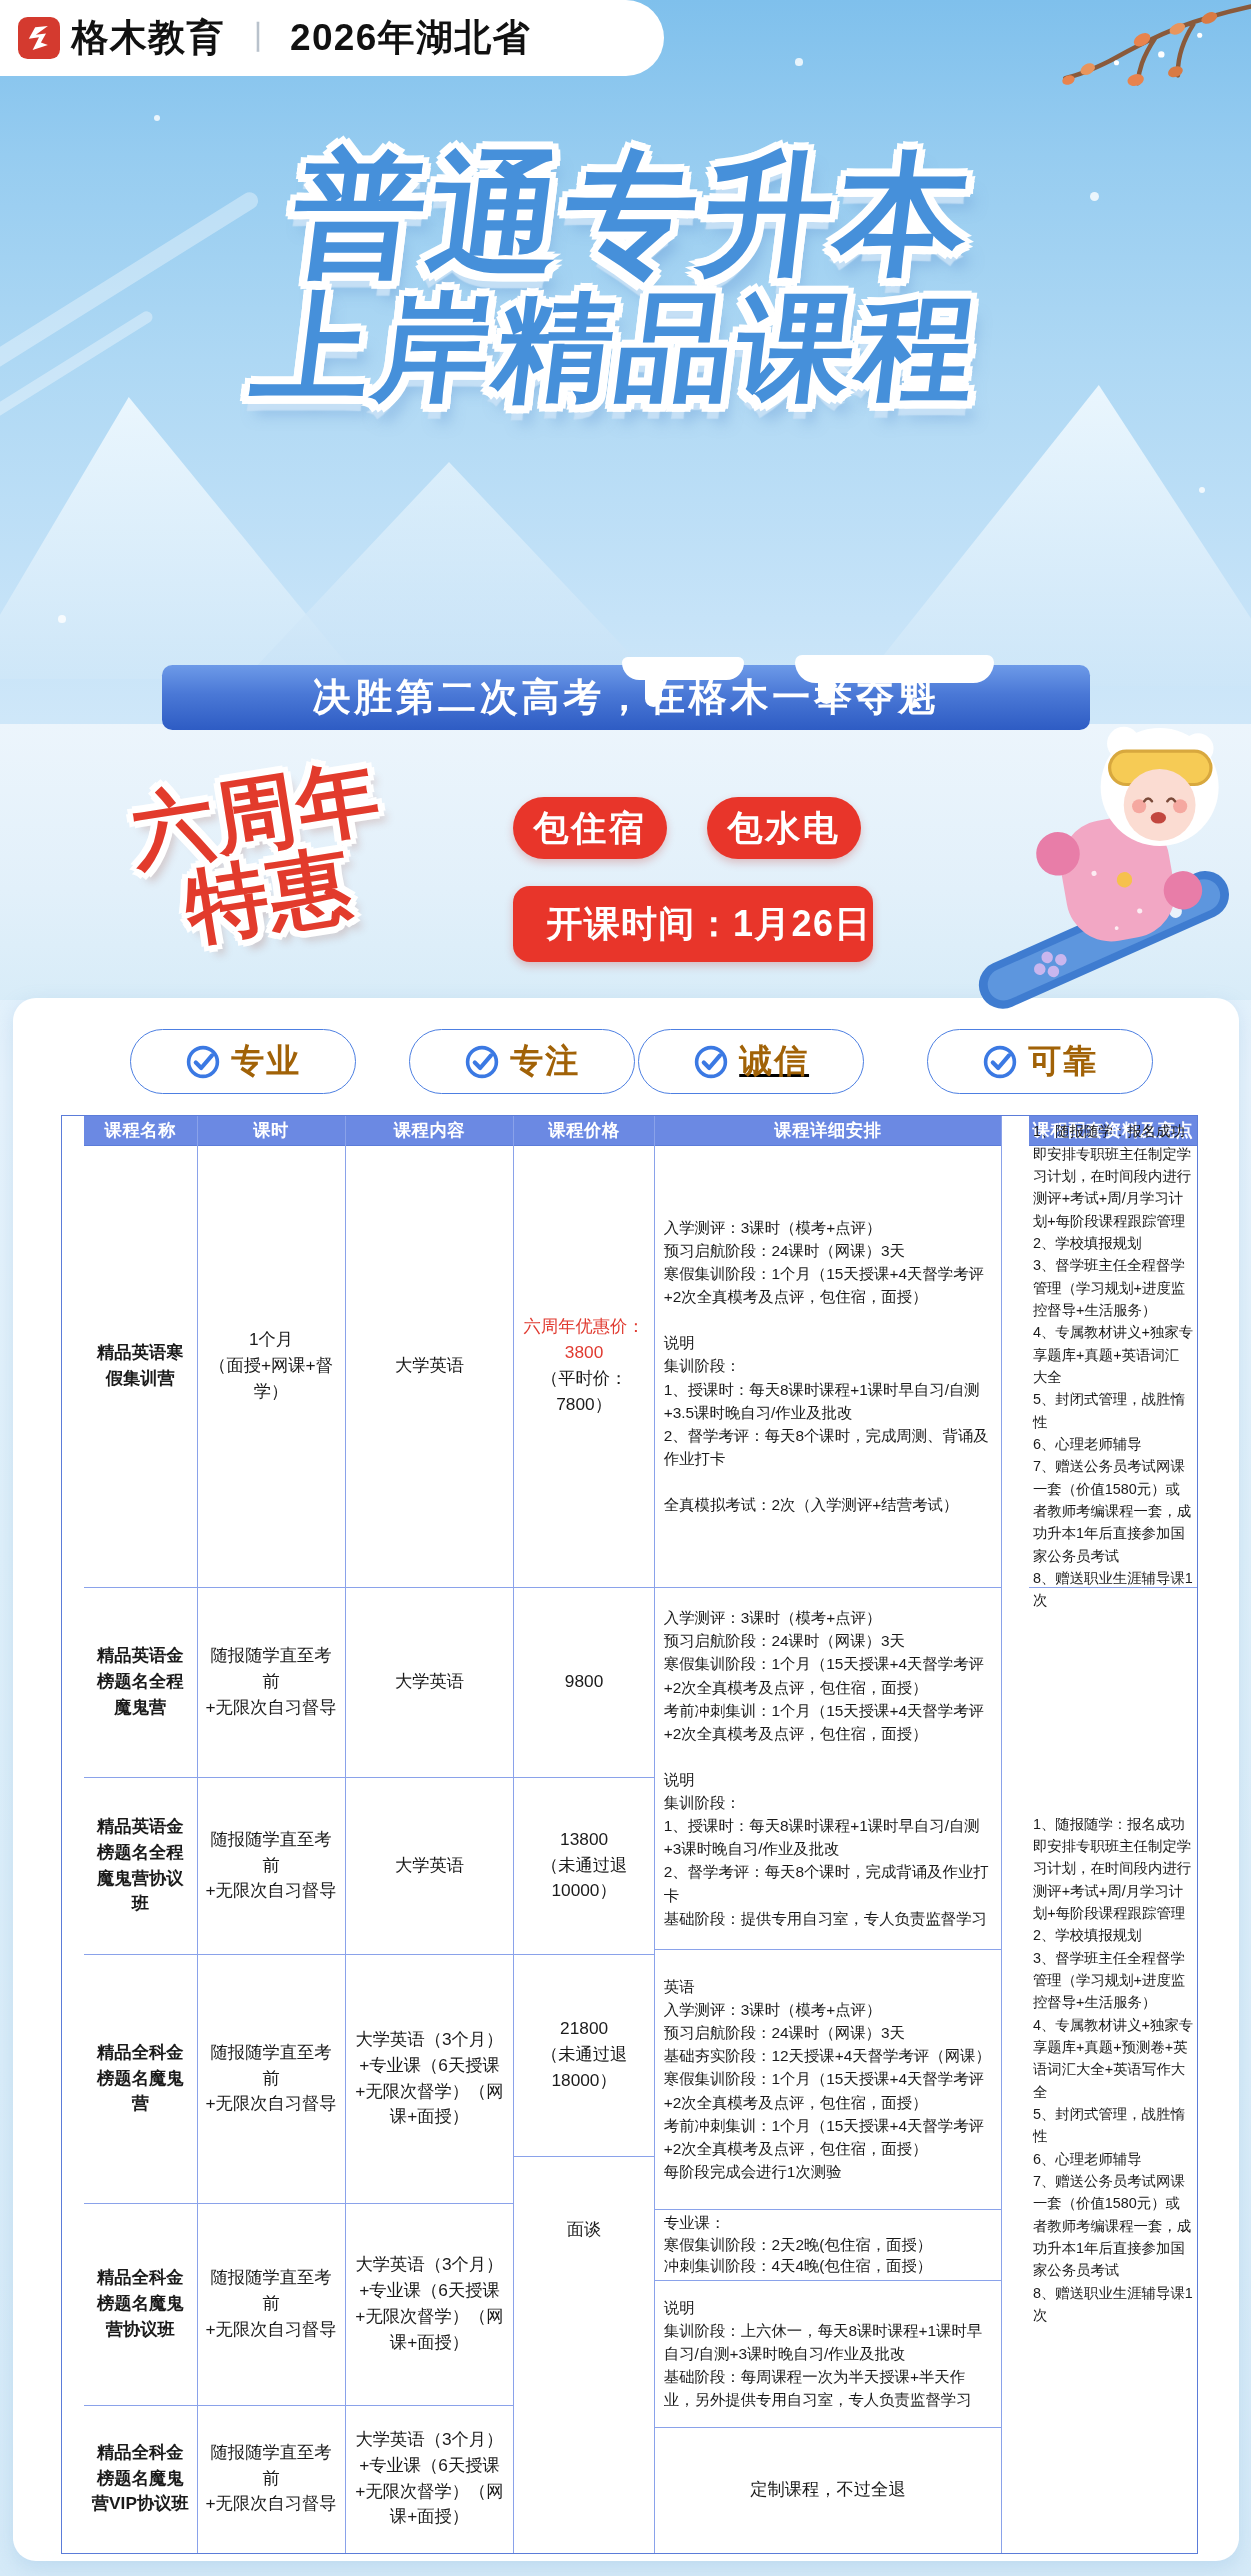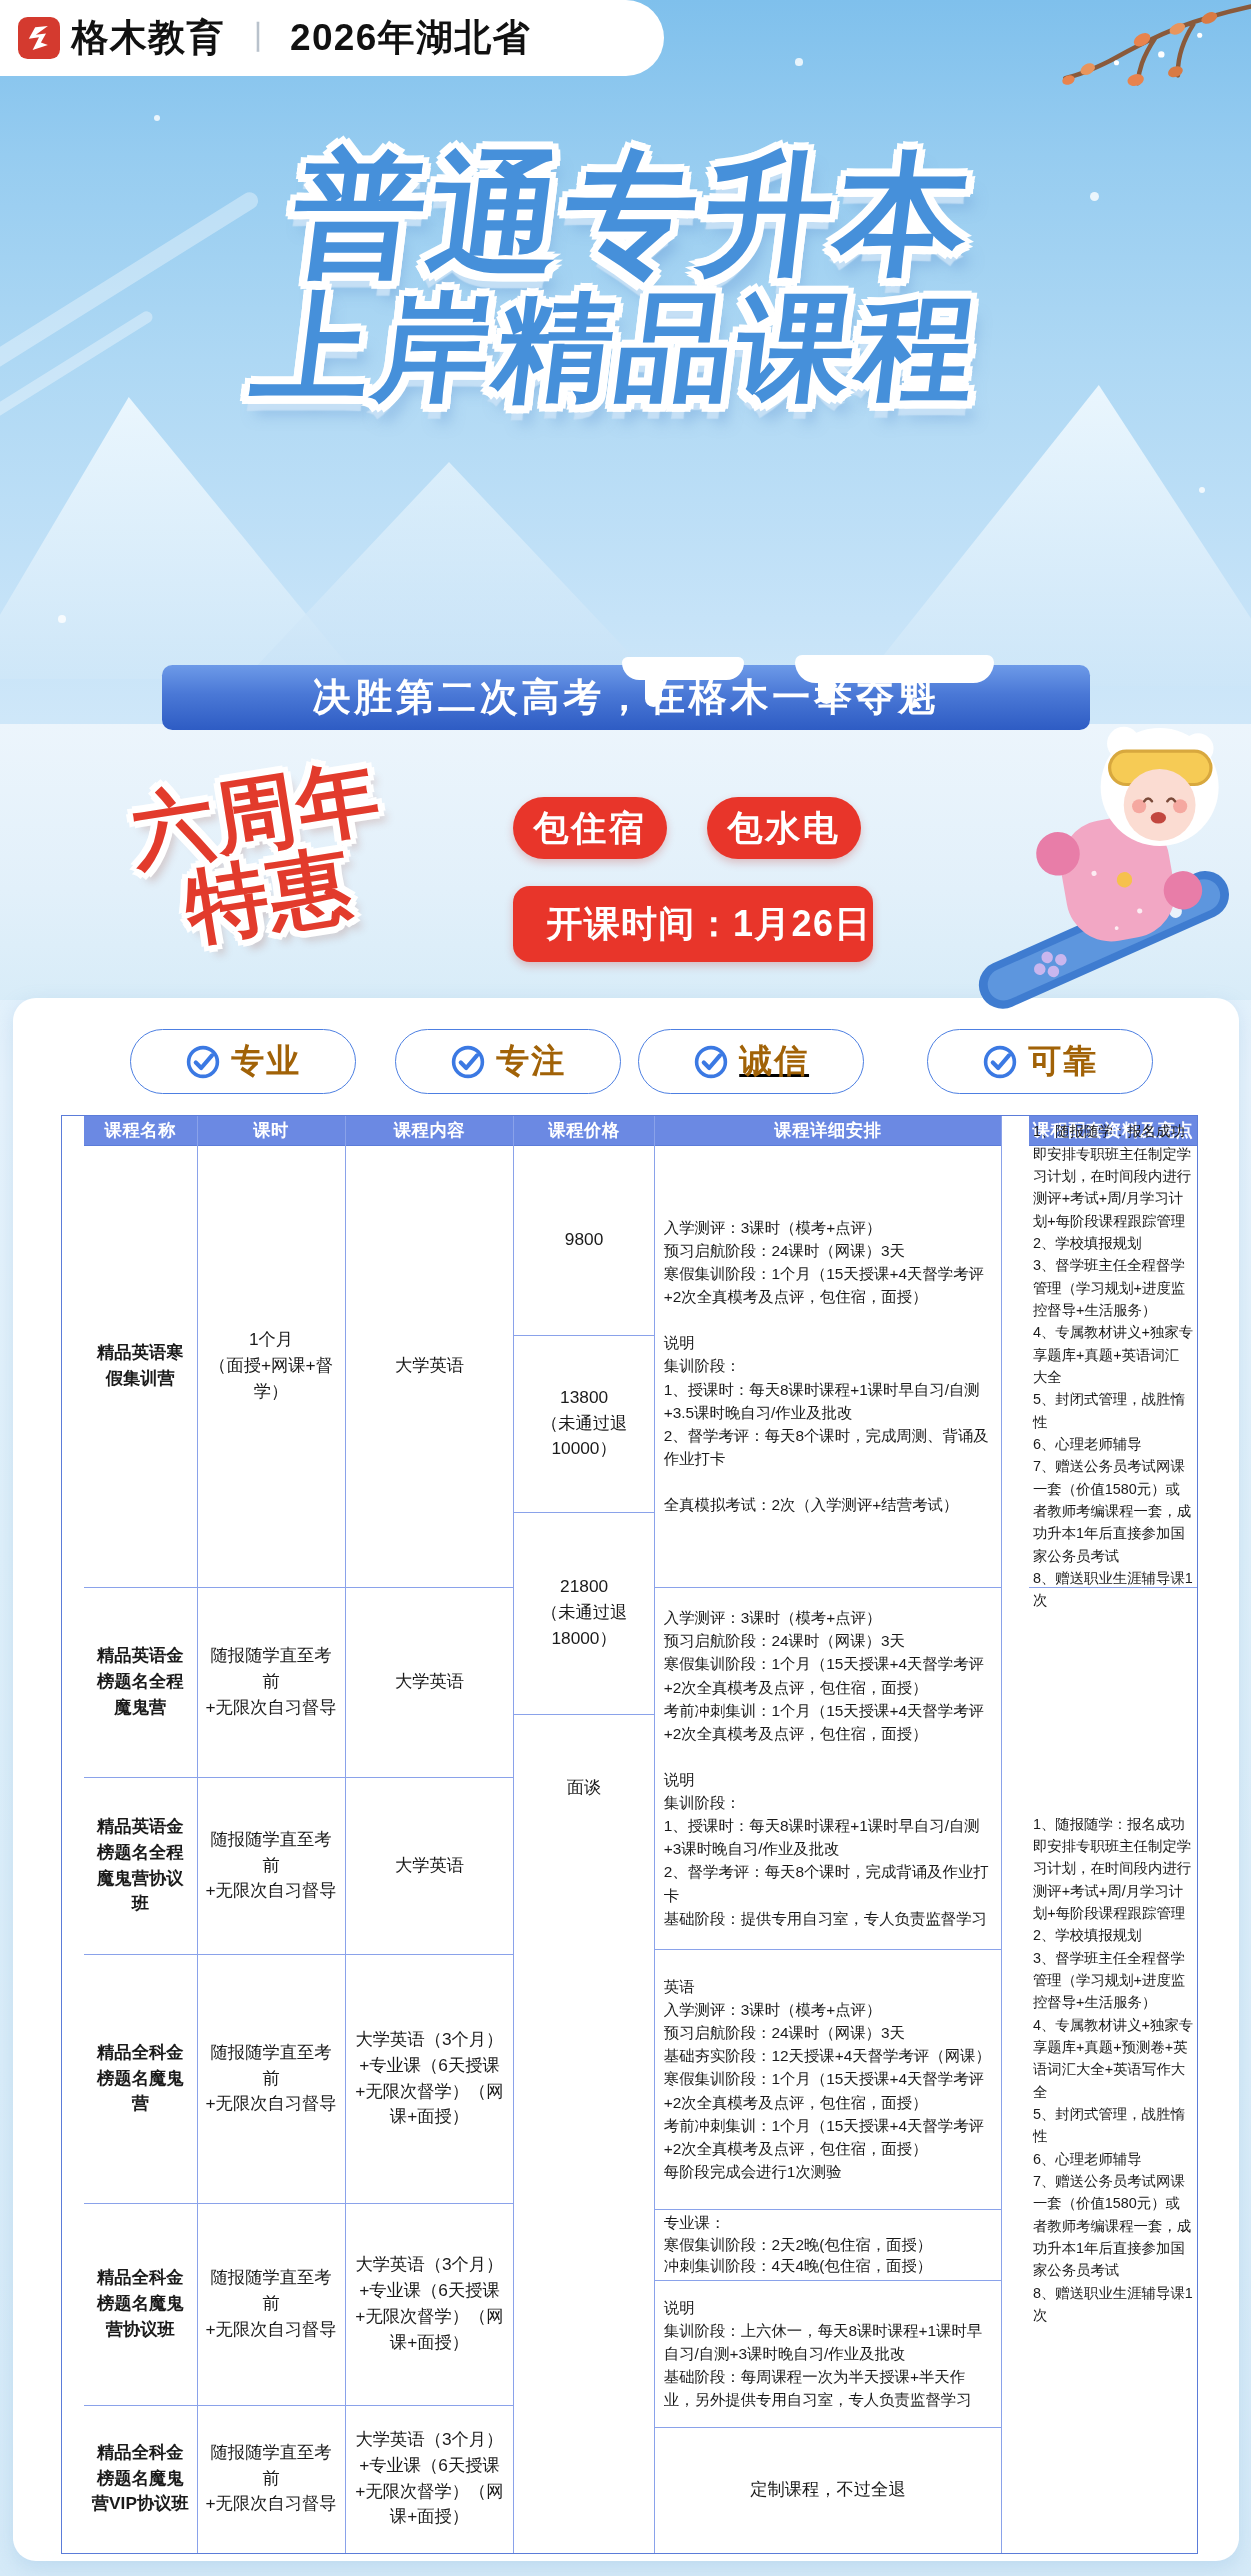--- a/index.html
+++ b/index.html
@@ -61,21 +61,21 @@
     border-radius:16.7px; color:#fff; display:flex; align-items:center; justify-content:center;
     font-size:36px; font-weight:700; letter-spacing:1.3px; z-index:4; box-shadow:0 3.8px 9px rgba(190,40,30,.25);padding-left:32px; }
   .skier { position:absolute; left:898px; top:710px; z-index:4; }
 
   
   .card { position:absolute; left:13px; top:998px; width:1226px; height:1563px; background:#fff;
     border-radius:23px; z-index:3; box-shadow:0 6.4px 19px rgba(120,170,215,.25); }
   .feature { position:absolute; top:31px; height:65px; width:226px; border:1.9px solid #4d7fe2; border-radius:33px;
     background:#fff; display:flex; align-items:center; justify-content:center; gap:10.3px; }
   .feature .flabel { color:#a16207; font-size:33px; font-weight:800; letter-spacing:1.9px; }
-  .f1 { left:117px; } .f2 { left:382px;font-family:Liberation Mono, monospace; } .f3 { left:625px;text-decoration:underline; } .f4 { left:914px; }
+  .f1 { left:117px; } .f2 { left:396px;font-family:Liberation Mono, monospace; } .f3 { left:625px;text-decoration:underline; } .f4 { left:914px; }
 
   
   .ctable { position:absolute; left:48px; top:117px; width:1137px; height:1439px;
     border:1.9px solid #5b7cd9; display:flex; background:#fff;padding-left:22px; }
   .tcol { display:flex; flex-direction:column; border-right:1.3px solid #8aa2ea; }
   .tcol:last-child { border-right:none;margin-left:27px; }
   .thead { height:29.5px; flex:none; background:#6b89e3; color:#fff; font-size:17.3px; font-weight:700;
     display:flex; align-items:center; justify-content:center; border-bottom:1.3px solid #5b7cd9; letter-spacing:0.6px; }
   .cell { flex:none; display:flex; flex-direction:column; align-items:center; justify-content:center;
     border-bottom:1.3px solid #8aa2ea; white-space:pre-line; text-align:center; color:#1a1a1a;
@@ -250,20 +250,25 @@
         <div class="cell" style="height:442px;">大学英语</div>
         <div class="cell" style="height:190px;">大学英语</div>
         <div class="cell" style="height:177px;">大学英语</div>
         <div class="cell" style="height:249px;">大学英语（3个月）+专业课（6天授课+无限次督学）（网课+面授）</div>
         <div class="cell" style="height:202px;">大学英语（3个月）+专业课（6天授课+无限次督学）（网课+面授）</div>
         <div class="cell" style="height:146px;">大学英语（3个月）+专业课（6天授课+无限次督学）（网课+面授）</div>
       </div>
 
       <div class="tcol" style="width:147px;">
         <div class="thead">课程价格</div>
+        <div class="cell" style="height:442px;">
+          <span class="price-red">六周年优惠价：</span>
+          <span class="price-red">3800</span>
+          <span class="price-black">（平时价：7800）</span>
+        </div>
         <div class="cell" style="height:190px;">9800</div>
         <div class="cell" style="height:177px;">13800
 （未通过退10000）</div>
         <div class="cell" style="height:202px;">21800
 （未通过退18000）</div>
         <div class="cell" style="height:146px;">面谈</div>
       </div>
 
       <div class="tcol" style="width:364px;">
         <div class="thead">课程详细安排</div>

